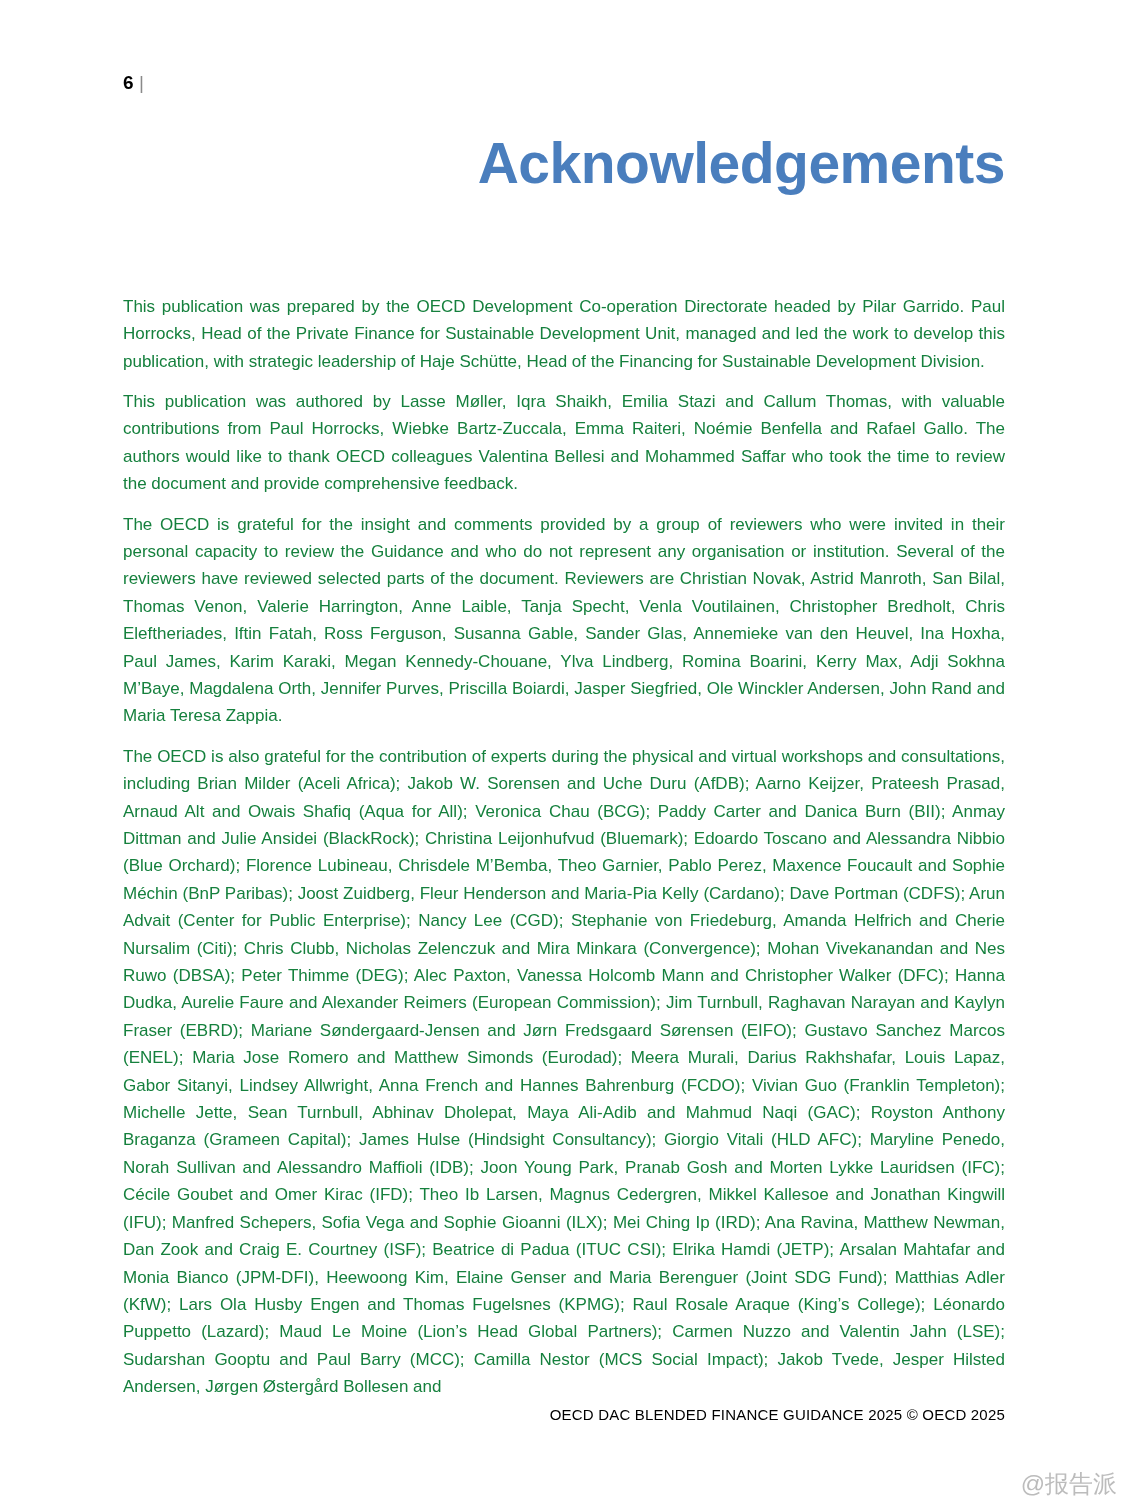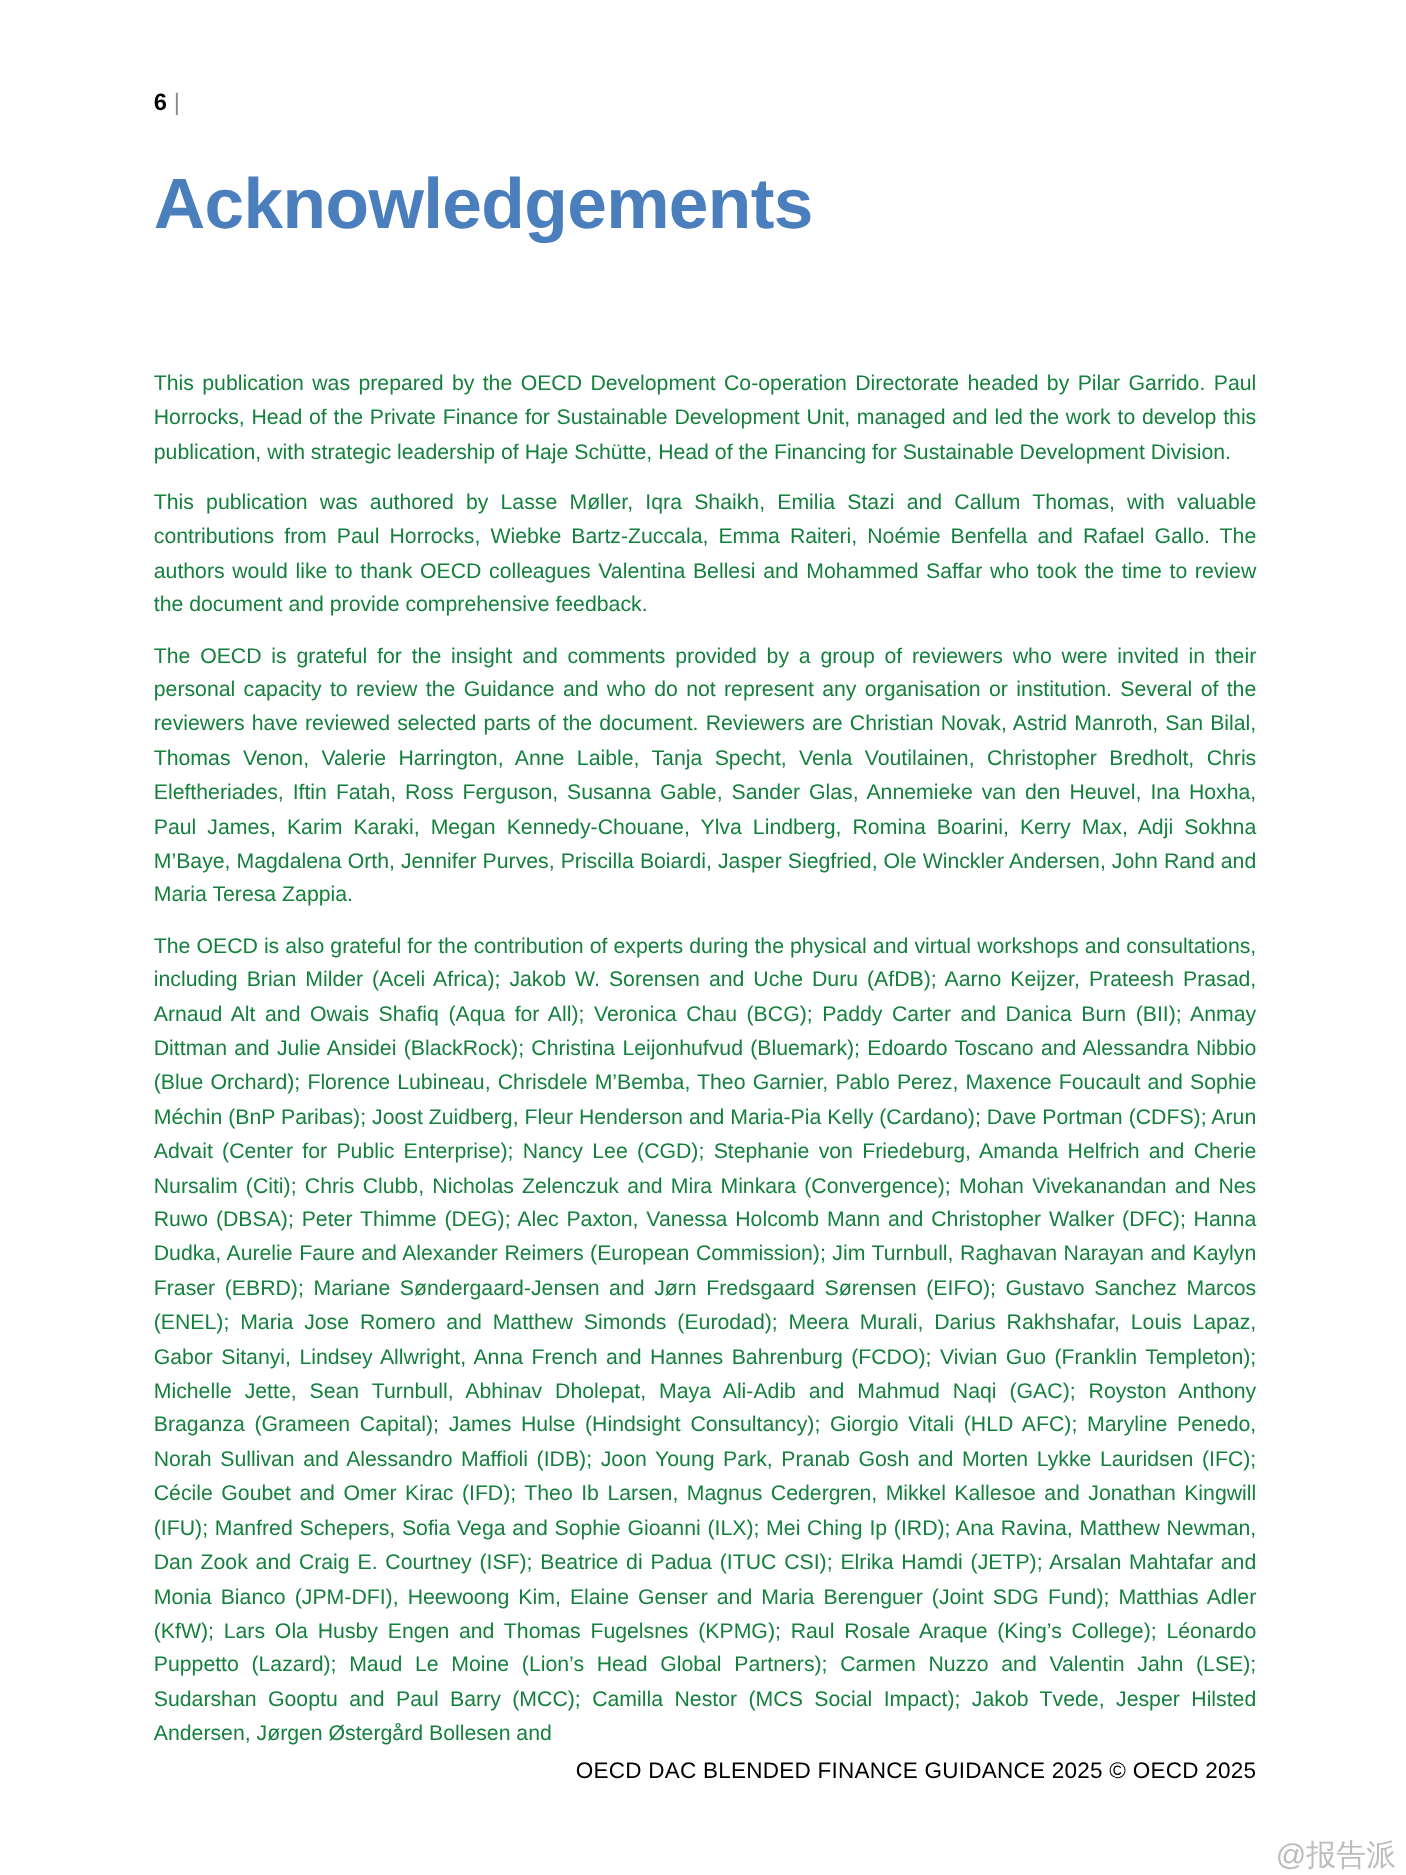--- a/index.html
+++ b/index.html
@@ -33,36 +33,37 @@
     color: #8a8a8a;
     margin-left: 5px;
   }
   h1.doc-title {
     margin: 38px 0 0 0;
     font-size: 57px;
     line-height: 1.1;
     font-weight: bold;
     color: #4a7ebd;
     letter-spacing: -0.5px;
+    text-align: right;
   }
   .body-text {
     margin-top: 98px;
   }
   .body-text p {
     margin: 0 0 13px 0;
     font-size: 17px;
     line-height: 27.4px;
     text-align: justify;
     color: #15803d;
   }
   .doc-footer {
     position: absolute;
     right: 120px;
     top: 1406px;
-    font-size: 18px;
+    font-size: 15px;
     color: #000000;
     letter-spacing: 0.2px;
   }
   .watermark {
     position: absolute;
     right: 8px;
     top: 1468px;
     font-size: 24px;
     color: #bcbcbc;
   }

